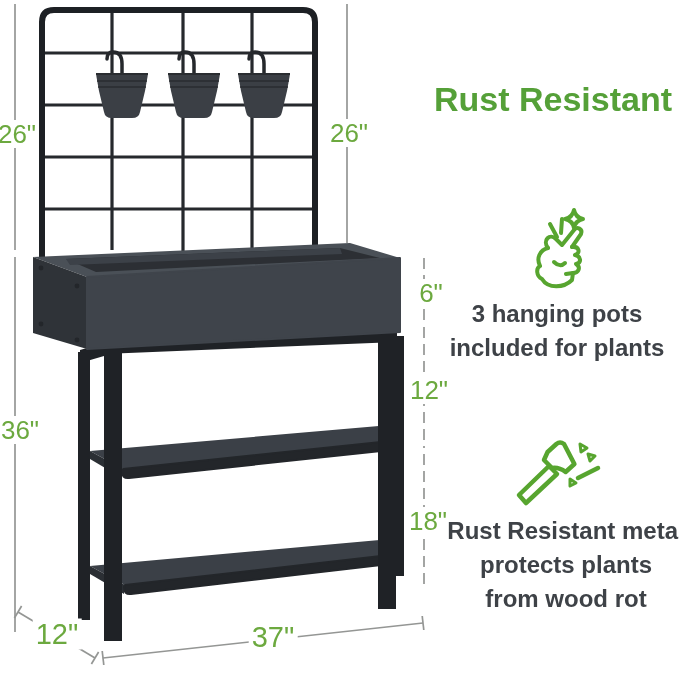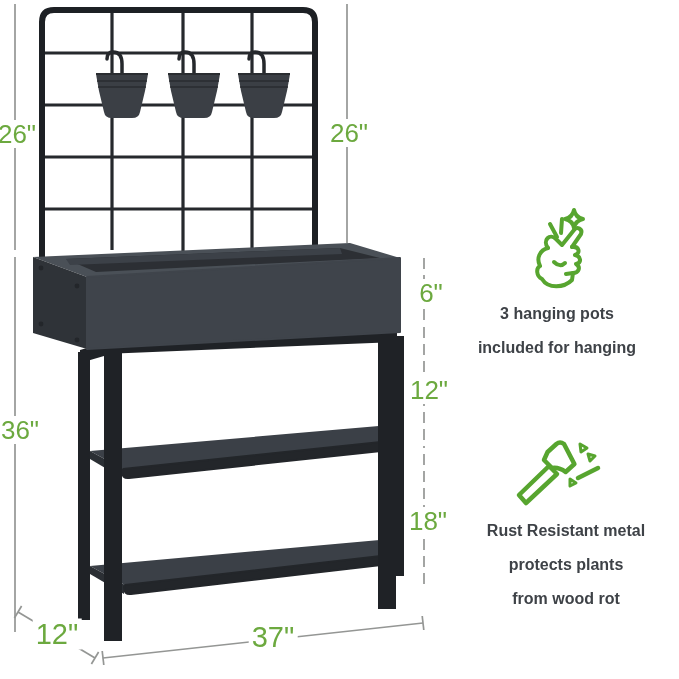--- a/index.html
+++ b/index.html
@@ -14,21 +14,21 @@
     padding:1px 3px;white-space:nowrap;line-height:1;
   }
   .dim-lg{font-size:29px;}
   .headline{
     position:absolute;left:553px;top:79px;transform:translateX(-50%);
     text-align:center;color:#55a038;font-weight:700;font-size:34px;line-height:41px;
     white-space:nowrap;
   }
   .feature-text{
     position:absolute;transform:translateX(-50%);
-    text-align:center;color:#3e4247;font-weight:700;font-size:16px;line-height:34px;
+    text-align:center;color:#3e4247;font-weight:700;font-size:24px;line-height:34px;
     white-space:nowrap;
   }
   .icon-svg{position:absolute;}
 </style>
 </head>
 <body>
 
 <div class="stage">
 
   <svg class="illus" width="679" height="679" viewBox="0 0 679 679">
@@ -115,35 +115,36 @@
   <span class="dim" style="left:17px;top:134px;">26"</span>
   <span class="dim" style="left:349px;top:133px;">26"</span>
   <span class="dim" style="left:20px;top:430px;">36"</span>
   <span class="dim" style="left:431px;top:293px;">6"</span>
   <span class="dim" style="left:429px;top:390px;">12"</span>
   <span class="dim" style="left:428px;top:521px;">18"</span>
   <span class="dim dim-lg" style="left:57px;top:634px;">12"</span>
   <span class="dim dim-lg" style="left:273px;top:637px;">37"</span>
 
   <div class="headline">
+    <div>Rust Resistant</div>
   </div>
 
   <svg class="icon-svg" style="left:528px;top:206px;" width="66" height="92" viewBox="0 0 66 92" fill="none" stroke="#57a52f" stroke-width="4" stroke-linecap="round" stroke-linejoin="round">
     <path d="M 46,4 C 47,9 50,12 55,13 C 50,14 47,17 46,22 C 45,17 42,14 37,13 C 42,12 45,9 46,4 Z"></path>
     <path d="M 22,18 L 29,31"></path>
     <path d="M 34,13 L 33,27"></path>
     <path d="M 20,42 C 14,34 22,27 28,33 L 34,39 L 46,24 C 49,20 55,23 53,28 L 44,41"></path>
     <path d="M 44,41 C 51,40 53,47 47,49 C 53,50 54,57 48,58 C 53,61 51,67 45,67 L 38,68"></path>
     <path d="M 20,42 C 12,44 8,52 12,60 C 8,62 8,70 14,73 C 20,83 36,82 44,74 L 45,67"></path>
     <path d="M 26,56 C 30,60 34,60 37,57"></path>
   </svg>
 
   <div class="feature-text" style="left:557px;top:297px;">
     <div>3 hanging pots</div>
-    <div>included for hanging</div>
+    <div>included for plants</div>
   </div>
 
   <svg class="icon-svg" style="left:514px;top:434px;" width="90" height="76" viewBox="0 0 90 76" fill="none" stroke="#57a52f" stroke-width="4.5" stroke-linecap="round" stroke-linejoin="round">
     <path d="M 5,61 L 12,69 L 43,40 L 35,32 Z"></path>
     <path d="M 33.6,18 L 42.4,10 Q 46,7 50,10 L 60.4,30 L 51.6,38 Q 45,33 38,34 L 30,26 Z"></path>
     <path d="M 66,10 L 73,14 L 67,18 Z" stroke-width="3"></path>
     <path d="M 74,20 L 81,22 L 76,27 Z" stroke-width="3"></path>
     <path d="M 56,45 L 62,49 L 56,52 Z" stroke-width="3"></path>
     <path d="M 64,44 L 84,34"></path>
   </svg>

